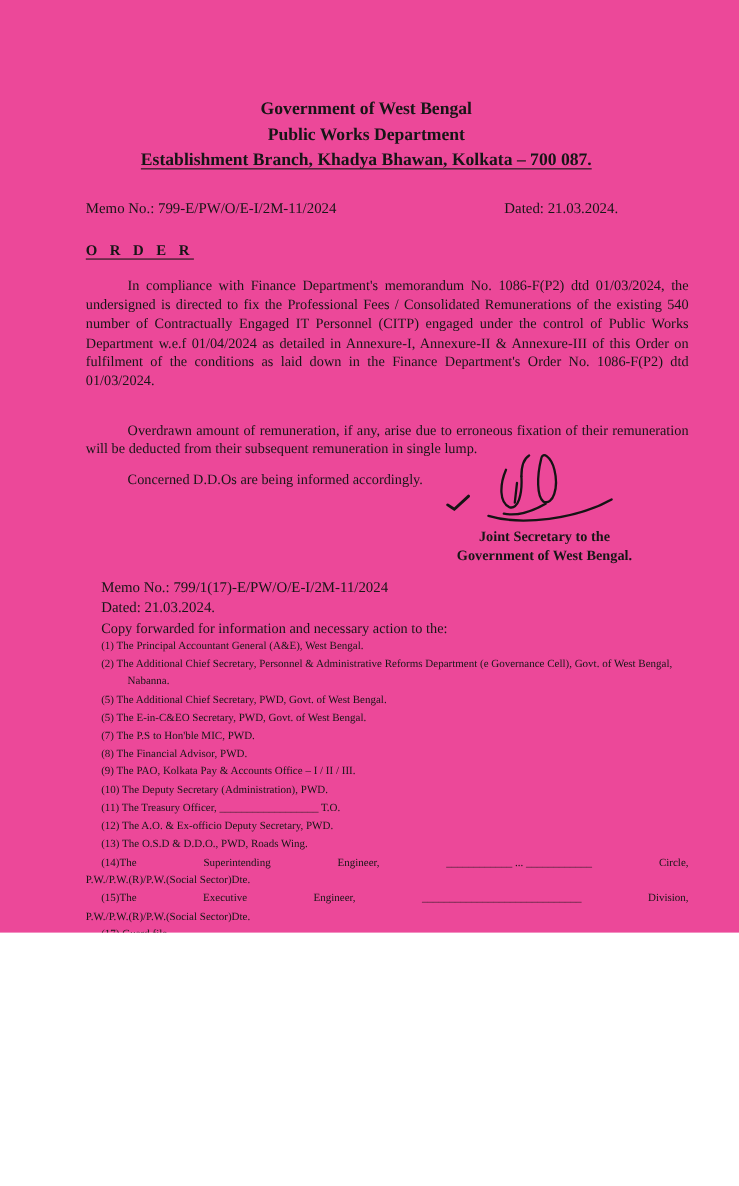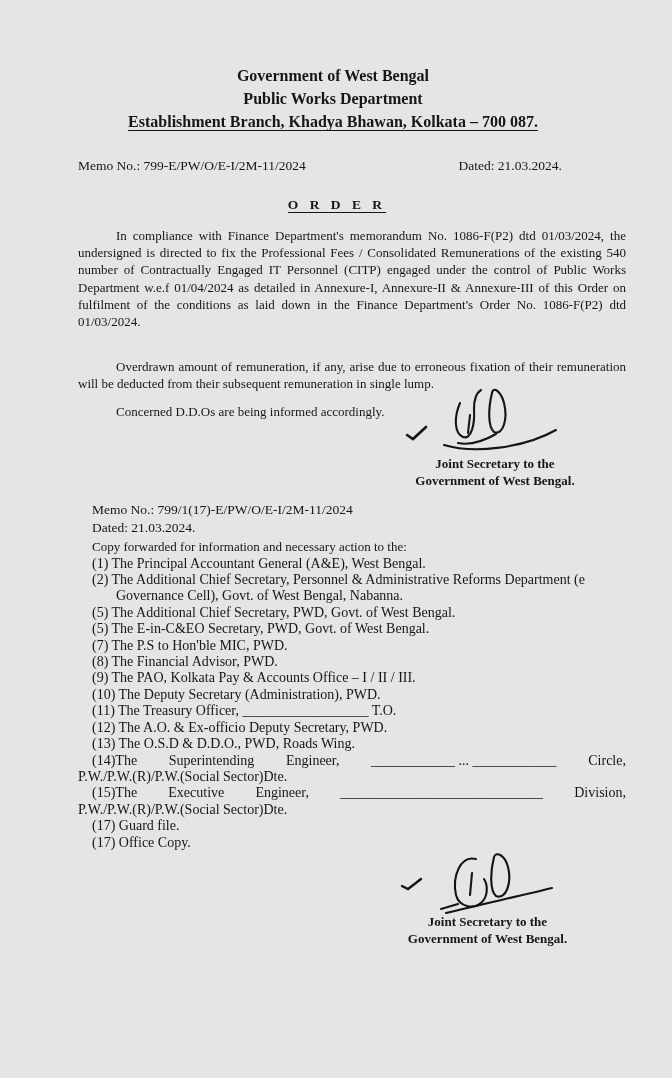--- a/index.html
+++ b/index.html
@@ -1,49 +1,49 @@
 <!DOCTYPE html>
 <html><head>
 <meta charset="utf-8">
 <style>
   html,body{margin:0;padding:0;background:#ffffff;}
   .page{
     position:relative;
-    width:672px;height:1078px;
+    width:672px;height:848px;
     box-sizing:border-box;
-    padding:64px 46px 0 78px;
-    background:#e5e5e5;
+    padding:88px 46px 0 78px;
+    background:#ec4899;
     color:#161616;
     font-family:"Liberation Serif", serif;
     overflow:hidden;
   }
   .header{text-align:center;padding-right:38px;}
   .header .h-line{font-weight:bold;font-size:16px;line-height:23px;}
   .header .h-line.underlined{text-decoration:underline;text-underline-offset:3px;}
   .memo-row{display:flex;justify-content:space-between;font-weight:normal;font-size:13.5px;line-height:18px;margin-top:24px;}
   .memo-row .dated1{margin-right:64px;}
   .memo-row .dated2{margin-right:36px;}
-  .order-heading{text-align:center;margin-top:20px;padding-right:30px;font-family:Liberation Serif, serif;}
+  .order-heading{text-align:left;margin-top:20px;padding-right:30px;font-family:Liberation Serif, serif;}
   .order-heading span{font-weight:bold;font-size:13.5px;letter-spacing:4px;text-decoration:underline;text-underline-offset:3px;}
   .para{font-size:13px;line-height:17.2px;text-align:justify;text-indent:38px;margin:14px 0 0 0;}
   .para.tight{margin-top:28px;}
   
   .sig-zone1{position:relative;height:108px;}
   .sig-zone1 .para{position:absolute;left:0;top:10px;margin:0;width:420px;text-align:left;}
   .sig-zone2{position:relative;height:200px;}
   .tick1{position:absolute;left:327px;top:31px;}
   .scribble1{position:absolute;left:352px;top:-12px;}
   .sig-text1{position:absolute;left:327px;top:62px;width:180px;text-align:center;font-weight:bold;font-size:13px;line-height:17px;}
   .tick2{position:absolute;left:322px;top:25px;}
   .scribble2{position:absolute;left:350px;top:-4px;}
   .sig-text2{position:absolute;left:317px;top:62px;width:185px;text-align:center;font-weight:bold;font-size:13px;line-height:17px;}
   
   .section2{padding-left:14px;margin-top:0;}
   .copy-line{font-size:13px;line-height:17px;margin-top:1px;}
-  .recipients{font-size:14px;line-height:16.4px;margin-top:1px;}
+  .recipients{font-size:10px;line-height:16.4px;margin-top:1px;}
   .recipients .item{padding-left:24px;text-indent:-24px;}
   .recipients .jrow{display:flex;justify-content:space-between;padding-left:0;text-indent:0;}
   .recipients .jline2{margin-left:-14px;}
   svg{display:block;}
 </style>
 </head>
 <body>
 
 <div class="page">
 

